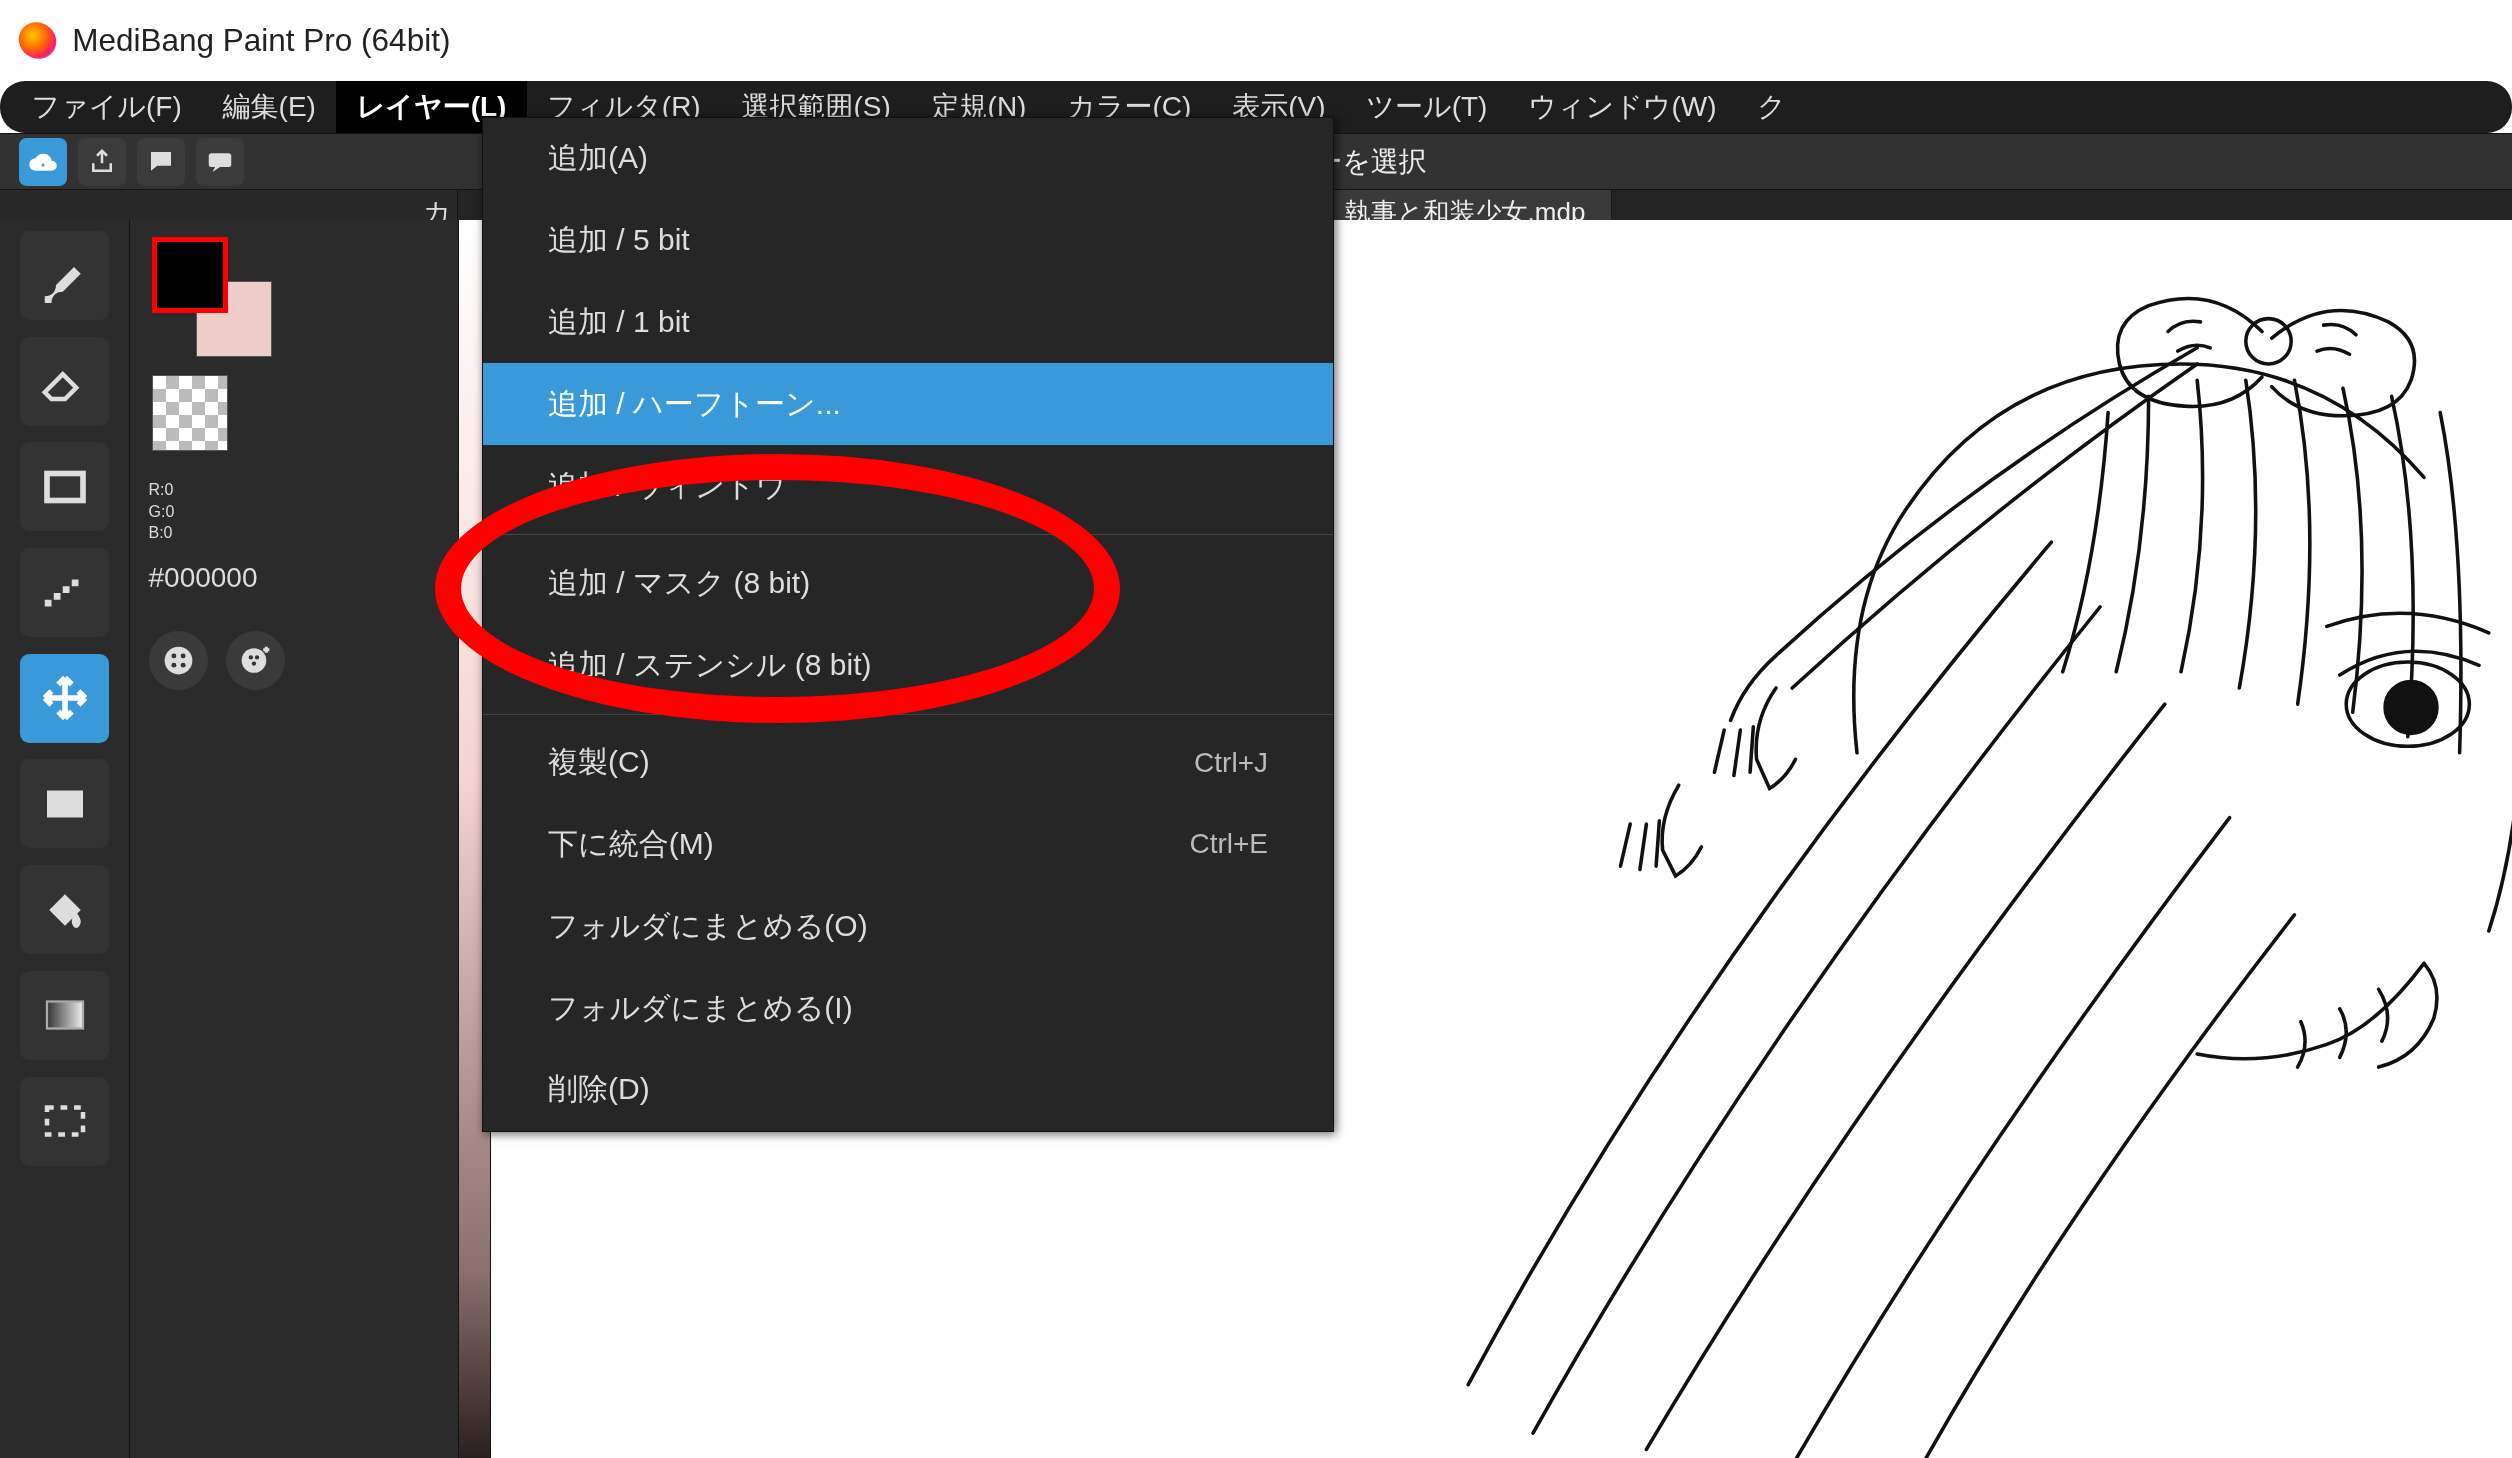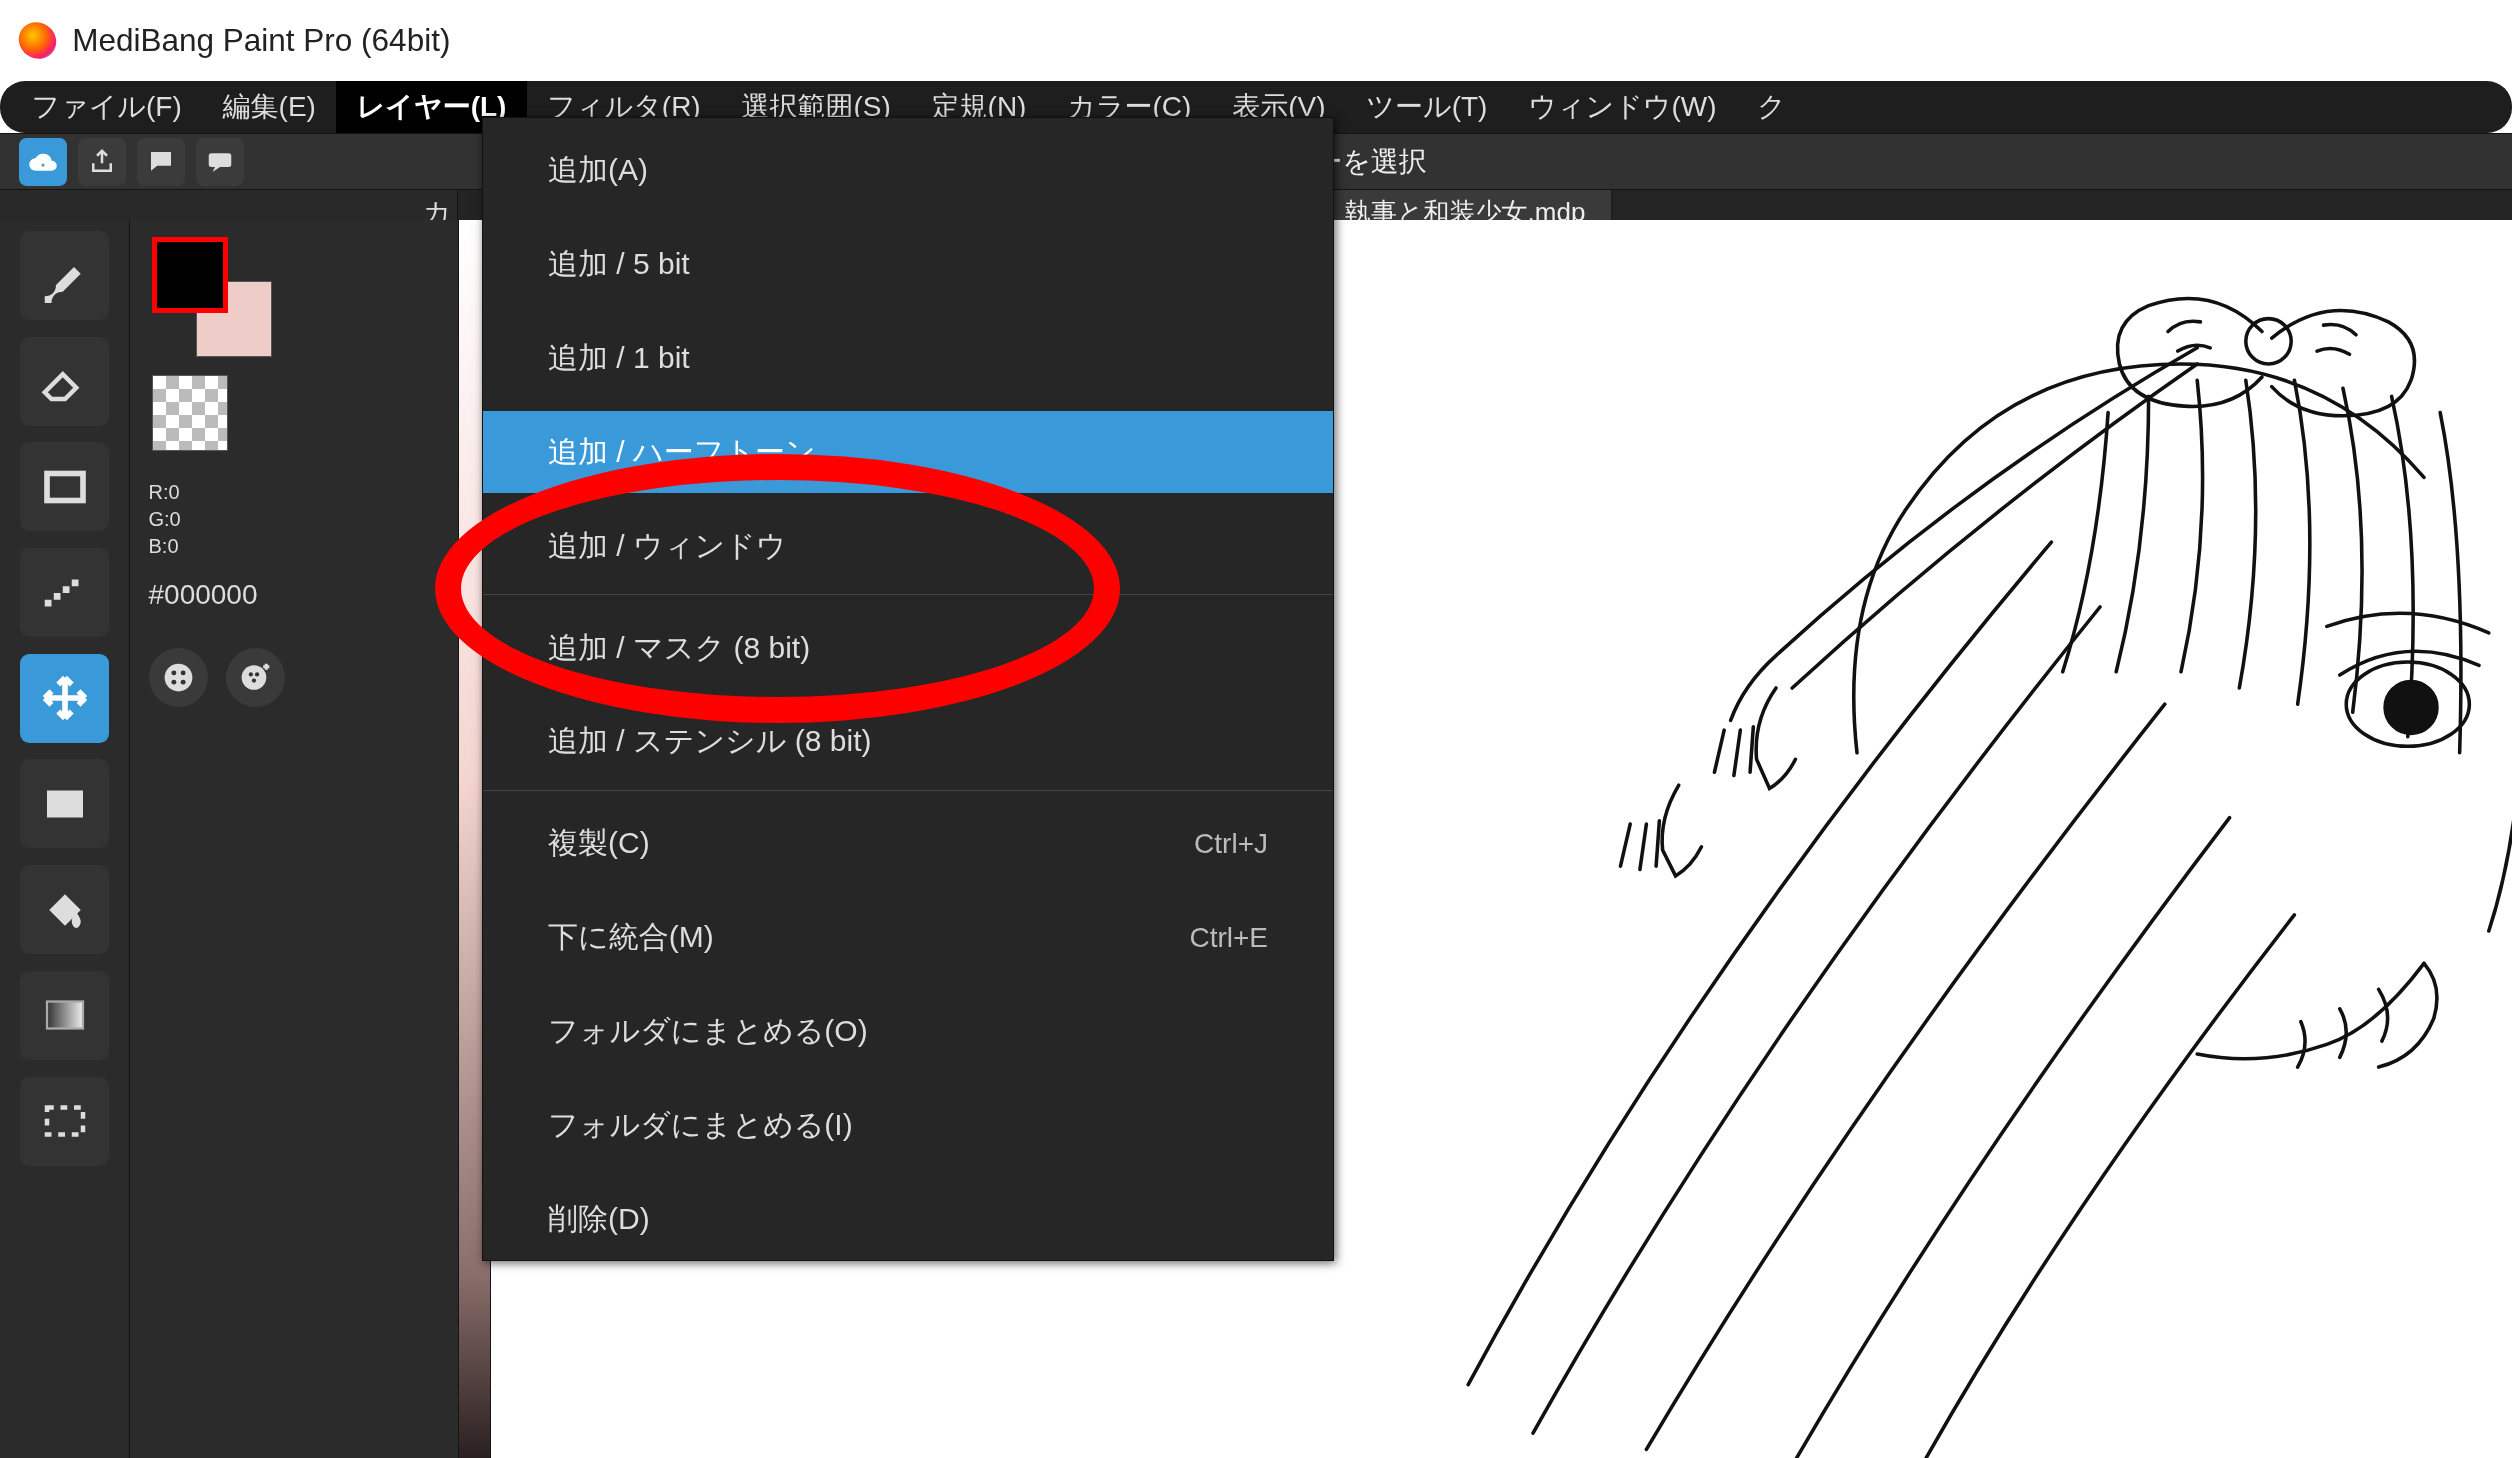--- a/index.html
+++ b/index.html
@@ -133,21 +133,21 @@
   .swatch-fg { position:absolute; left:0; top:0; width:76px; height:76px; background:#000; border:5.6px solid #ff0000;}
   .trans-swatch {
     width: 76px; height: 76px; margin-left:3.7px; margin-bottom: 28px;
     background:
       linear-gradient(45deg,#bbb 25%,transparent 25%,transparent 75%,#bbb 75%),
       linear-gradient(45deg,#bbb 25%,#fff 25%,#fff 75%,#bbb 75%);
     background-size: 26px 26px;
     background-position: 0 0, 13px 13px;
     border: 1.9px solid #555;
   }
-  .rgb-readout { font-size: 20px; line-height: 1.35; margin-bottom: 7px; }
+  .rgb-readout { font-size: 16px; line-height: 1.35; margin-bottom: 7px; }
   .hex-readout { font-size: 28px; margin-top: 18.5px; }
   .palette-btns { display:flex; gap:18.5px; margin-top:37px; }
   .palette-btns .pbtn { width:59px; height:59px; border-radius:50%; background:#3a3a3a; display:flex; align-items:center; justify-content:center;}
   .palette-btns svg { width:37px; height:37px; }
 
   
   .grad-strip {
     width: 31.5px;
     background: linear-gradient(to bottom, #ffffff 0%, #f4d5d1 45%, #8b6f6c 85%, #2a2020 100%);
     border-right: 0.9px solid #141414;
@@ -164,21 +164,20 @@
     font-size: 30px;
     box-shadow: 1.9px 1.9px 9.3px rgba(0,0,0,0.6);
     z-index: 50;
     border: 0.9px solid #111;
   }
   .dropdown .dd-item {
     padding: 20.4px 65px;
     display:flex;
     justify-content: space-between;
     align-items:center;
-    margin-top:12px;
   }
   .dropdown .dd-item.highlight { background: #3a99d8; color: #ffffff; }
   .dropdown .dd-sep { height:0.9px; background:#444; margin: 7.4px 0; }
   .dd-shortcut { color:#bbb; font-size:28px; }
 
   
   .red-ring {
     position:absolute;
     left: 435px;
     top: 454px;

